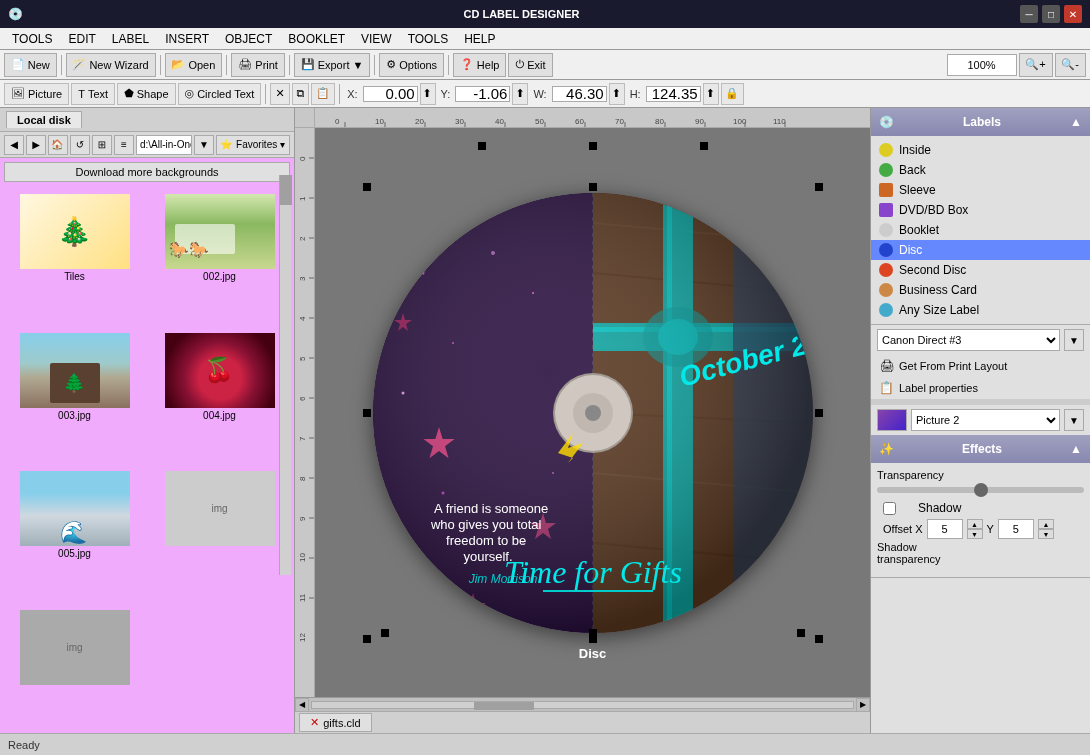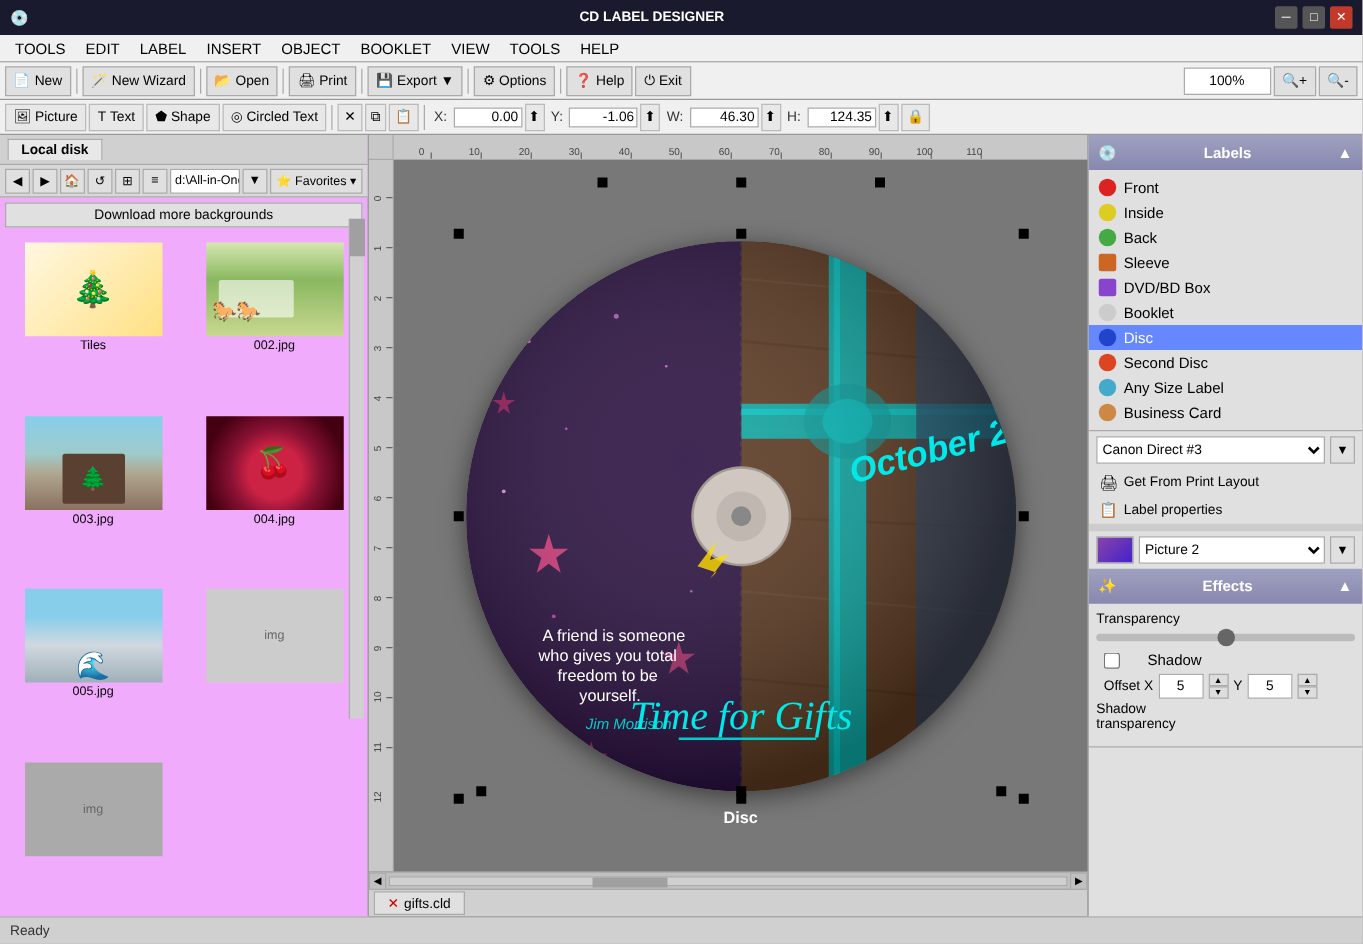--- a/index.html
+++ b/index.html
@@ -20,21 +20,21 @@
     
     .toolbar { background: #f0f0f0; height: 30px; display: flex; align-items: center; padding: 2px 4px; gap: 2px; border-bottom: 1px solid #999; }
     .tool-btn { height: 24px; padding: 2px 6px; background: #e0e0e0; border: 1px solid #aaa; cursor: pointer; font-size: 11px; display: flex; align-items: center; gap: 3px; white-space: nowrap; }
     .tool-separator { width: 1px; height: 20px; background: #aaa; margin: 0 2px; }
     .zoom-box { width: 70px; height: 22px; border: 1px solid #aaa; background: white; display: flex; align-items: center; justify-content: center; font-size: 11px; }
 
     
     .toolbar2 { background: #f0f0f0; height: 28px; display: flex; align-items: center; padding: 2px 4px; gap: 2px; border-bottom: 1px solid #999; }
     .tool2-btn { height: 22px; padding: 2px 6px; background: #e8e8e8; border: 1px solid #bbb; cursor: pointer; font-size: 11px; display: flex; align-items: center; gap: 3px; }
     .coord-label { font-size: 11px; color: #333; padding: 0 3px; }
-    .coord-input { width: 55px; height: 16px; border: 1px solid #aaa; background: white; font-size: 11px; text-align: right; padding: 0 2px; }
+    .coord-input { width: 55px; height: 16px; border: 1px solid #aaa; background: white; font-size: 15px; text-align: right; padding: 0 2px; }
 
     
     .main-area { display: flex; height: calc(755px - 28px - 22px - 30px - 28px - 22px); }
 
     
     .left-panel { width: 295px; background: #f0abfc; border-right: 1px solid #999; display: flex; flex-direction: column; }
     .left-panel-header { background: #d0d0d0; border-bottom: 1px solid #aaa; height: 24px; display: flex; align-items: center; padding: 0 6px; }
     .tab-btn { padding: 2px 10px; background: #e8e8e8; border: 1px solid #aaa; border-bottom: none; cursor: pointer; font-size: 11px; }
     .tab-btn.active { background: #e8e8e8; font-weight: bold; }
     .left-toolbar { background: #d8d8d8; height: 26px; display: flex; align-items: center; gap: 2px; padding: 0 4px; border-bottom: 1px solid #aaa; }
@@ -501,24 +501,20 @@
   <div class="right-panel">
 
     <div class="right-section">
       <div class="right-section-header">
         <span>💿</span>
         <span>Labels</span>
         <span class="section-collapse">▲</span>
       </div>
       <div class="label-list">
         <div class="label-item">
-          <div class="label-dot" style="background:#dd2222;"></div>
-          <span class="label-text">Front</span>
-        </div>
-        <div class="label-item">
           <div class="label-dot" style="background:#ddcc22;"></div>
           <span class="label-text">Inside</span>
         </div>
         <div class="label-item">
           <div class="label-dot" style="background:#44aa44;"></div>
           <span class="label-text">Back</span>
         </div>
         <div class="label-item">
           <div class="label-dot" style="background:#cc6622;border-radius:2px;"></div>
           <span class="label-text">Sleeve</span>
@@ -533,26 +529,26 @@
         </div>
         <div class="label-item active">
           <div class="label-dot" style="background:#2244cc;"></div>
           <span class="label-text">Disc</span>
         </div>
         <div class="label-item">
           <div class="label-dot" style="background:#dd4422;"></div>
           <span class="label-text">Second Disc</span>
         </div>
         <div class="label-item">
+          <div class="label-dot" style="background:#cc8844;"></div>
+          <span class="label-text">Business Card</span>
+        </div>
+        <div class="label-item">
           <div class="label-dot" style="background:#44aacc;"></div>
           <span class="label-text">Any Size Label</span>
-        </div>
-        <div class="label-item">
-          <div class="label-dot" style="background:#cc8844;"></div>
-          <span class="label-text">Business Card</span>
         </div>
       </div>
     </div>
 
     <div class="right-select-row">
       <select class="right-select">
         <option>Canon Direct #3</option>
       </select>
       <button style="width:20px;height:22px;background:#e0e0e0;border:1px solid #aaa;cursor:pointer;font-size:10px;">▼</button>
     </div>

